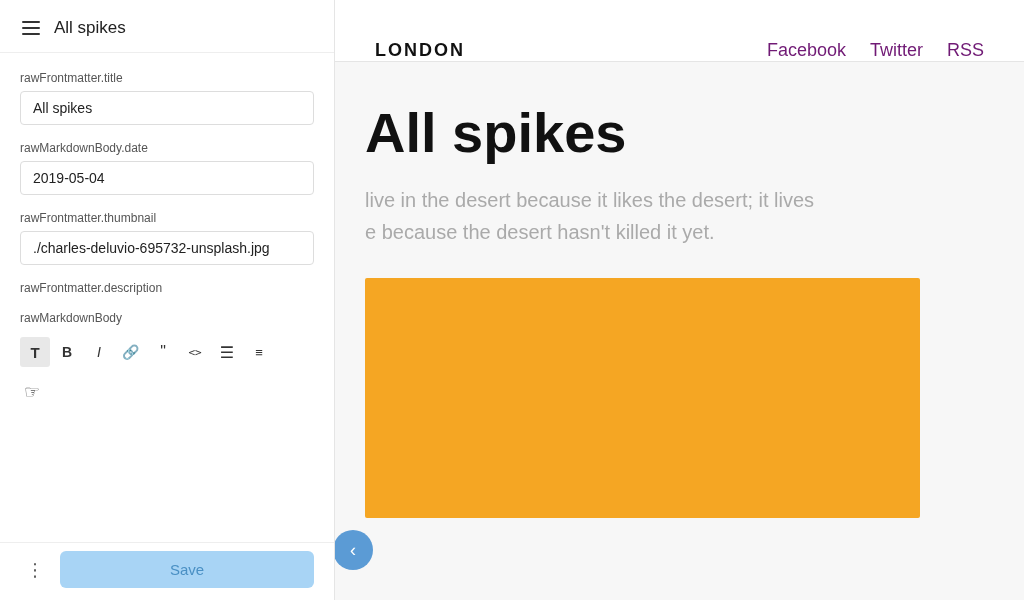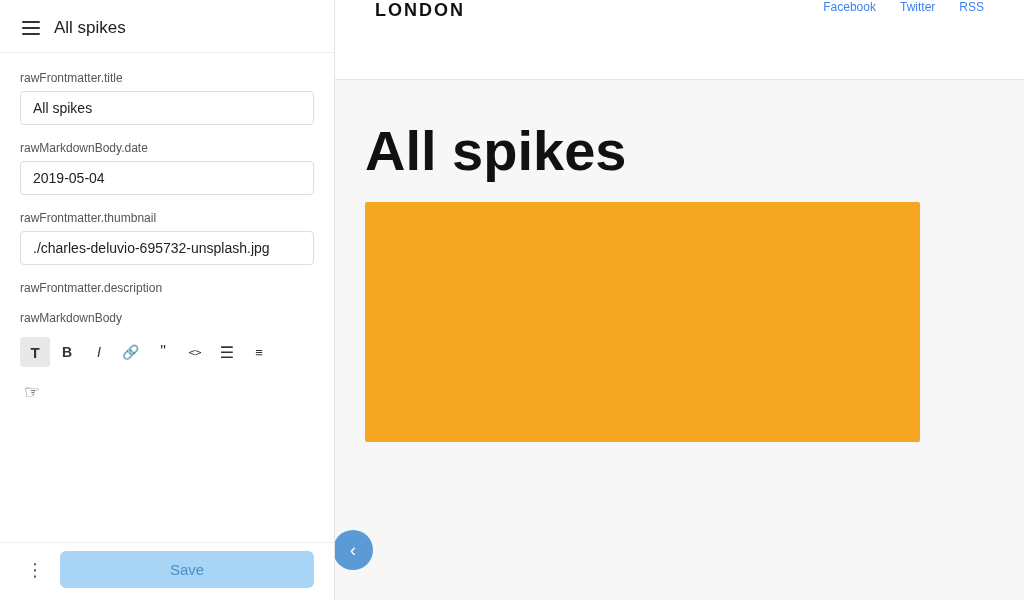--- a/index.html
+++ b/index.html
@@ -154,42 +154,42 @@
       display: flex;
       flex-direction: column;
       height: 600px;
       overflow: hidden;
     }
 
     .right-header {
       background: #fff;
       border-bottom: 1px solid #e5e5e5;
       padding: 0 40px;
-      height: 80px;
-      display: flex;
-      align-items: flex-start;
+      height: 62px;
+      display: flex;
+      align-items: flex-end;
       justify-content: space-between;
     }
 
     .site-title {
       font-size: 18px;
       font-weight: 700;
       letter-spacing: 2px;
       color: #111;
     }
 
     .nav-links {
       display: flex;
       gap: 24px;
       align-items: center;
     }
 
     .nav-link {
-      font-size: 12px;
-      color: #3b82f6;
+      font-size: 18px;
+      color: #701a75;
       text-decoration: none;
       cursor: pointer;
     }
 
     .right-content {
       flex: 1;
       overflow-y: auto;
       padding: 40px 50px 0 30px;
       position: relative;
     }
@@ -300,16 +300,17 @@
     <div class="site-title">LONDON</div>
     <nav class="nav-links">
       <a class="nav-link">Facebook</a>
       <a class="nav-link">Twitter</a>
       <a class="nav-link">RSS</a>
     </nav>
   </div>
 
   <div class="right-content">
     <h1 class="article-title">All spikes</h1>
+    <p class="article-excerpt">live in the desert because it likes the desert; it lives<br>e because the desert hasn't killed it yet.</p>
     <div class="thumbnail-placeholder"></div>
     <button class="back-btn">‹</button>
   </div>
 </div>
 
 </body></html>

